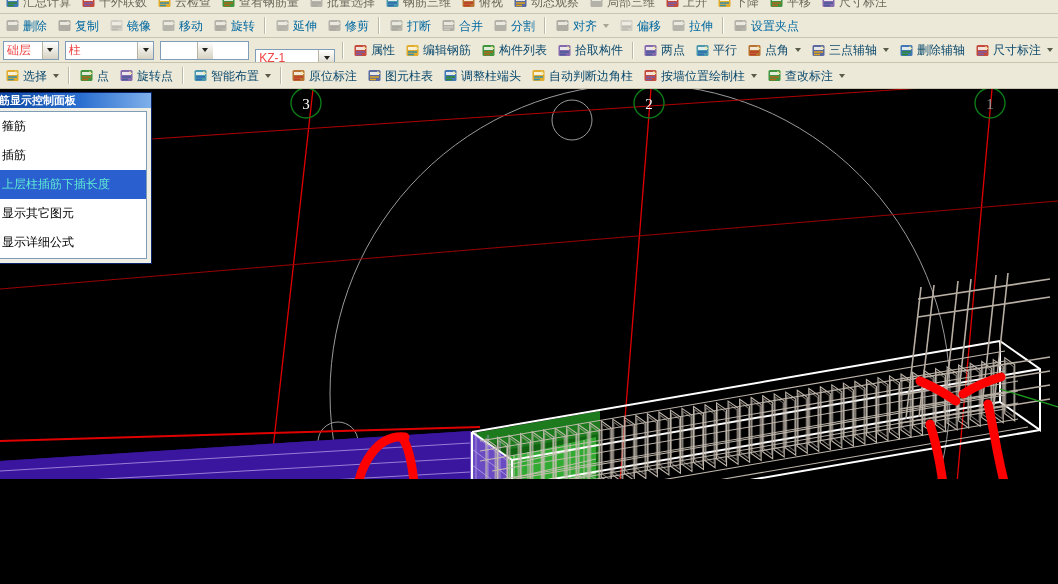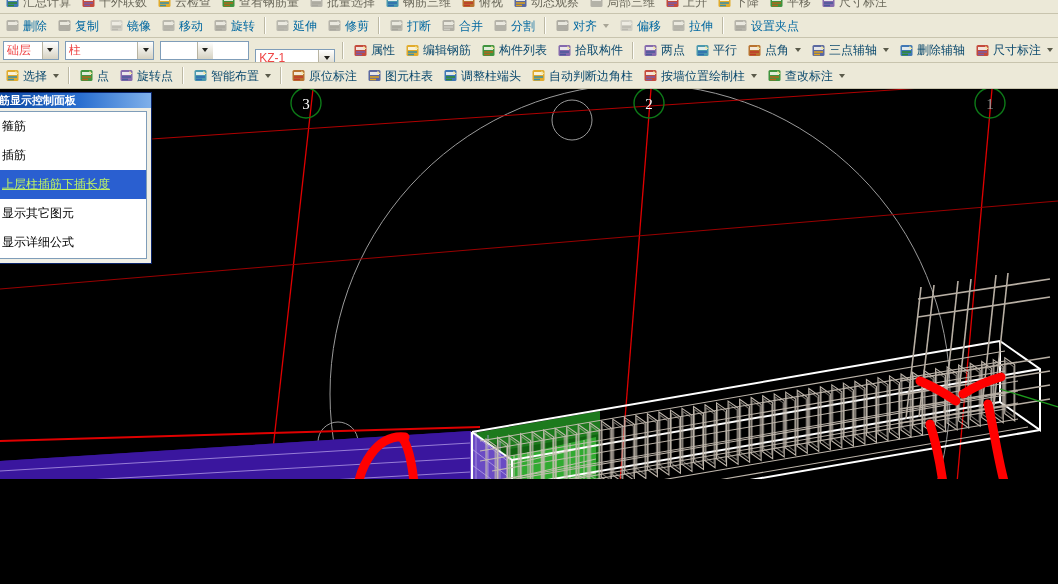--- a/index.html
+++ b/index.html
@@ -52,21 +52,21 @@
   
   #panel{position:absolute;left:-6px;top:92px;width:158px;height:172px;
          background:#f0efe6;border:1px solid #0a246a;box-sizing:border-box;
          box-shadow:1px 1px 3px rgba(0,0,0,.6);}
   #panel .ptitle{height:15px;background:linear-gradient(90deg,#0a46a0 0%,#2a6fd0 55%,#7fb0ea 100%);
                  color:#fff;font-size:11px;font-weight:bold;line-height:15px;padding-left:4px;
                  overflow:hidden;white-space:nowrap;}
   #panel .plist{position:absolute;left:4px;top:18px;right:4px;bottom:4px;background:#fff;
                 border:1px solid #7f9db9;box-sizing:border-box;overflow:hidden;}
   #panel .pitem{font-size:12px;line-height:13px;color:#000;padding:8px 2px;white-space:nowrap;}
-  #panel .pitem.sel{background:#2a5fd0;color:#bef264;text-decoration:underline;}
+  #panel .pitem.sel{background:#2a5fd0;color:#5eead4;}
 
   
   #mascot{position:absolute;left:829px;top:497px;width:96px;height:87px;}
 </style>
 </head>
 <body>
 
 <div id="app">
 
   <div class="tb" id="tb-row0">

